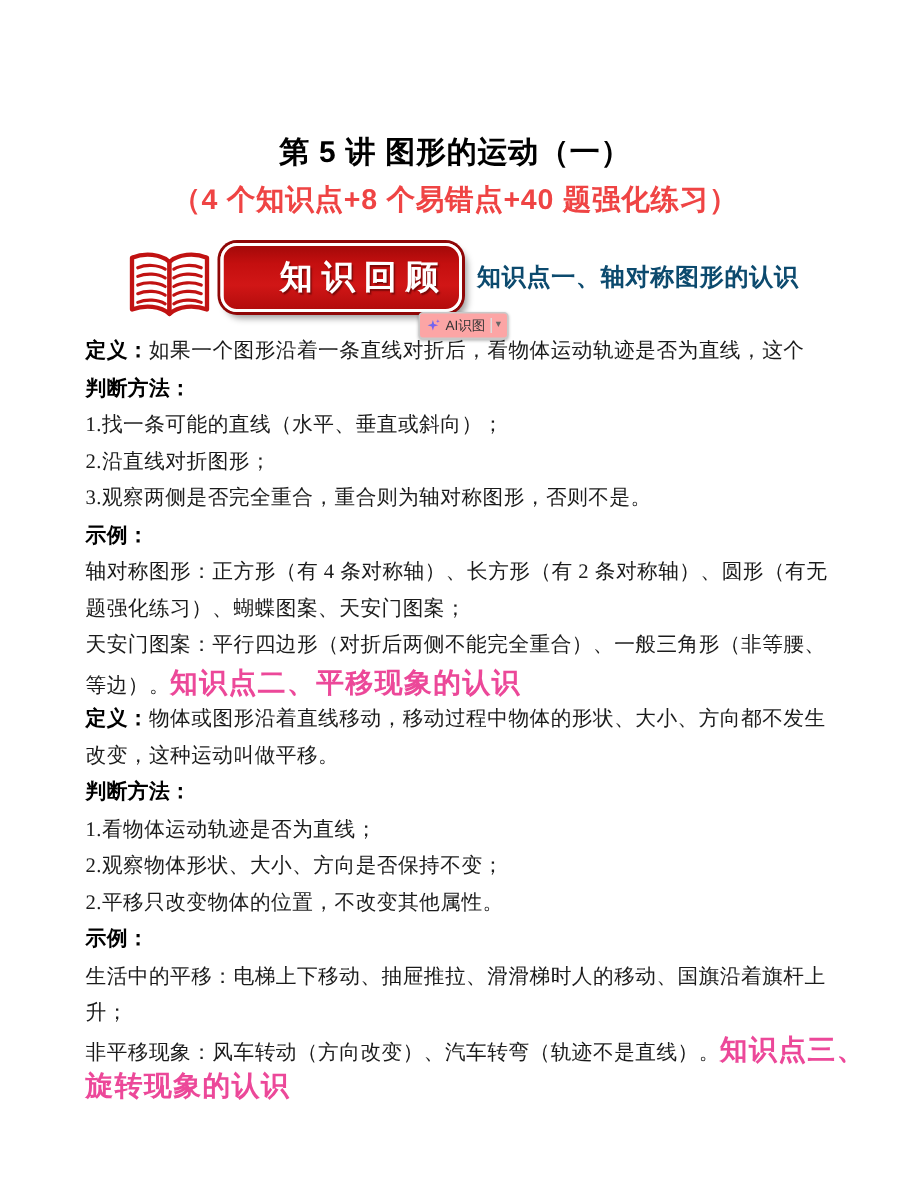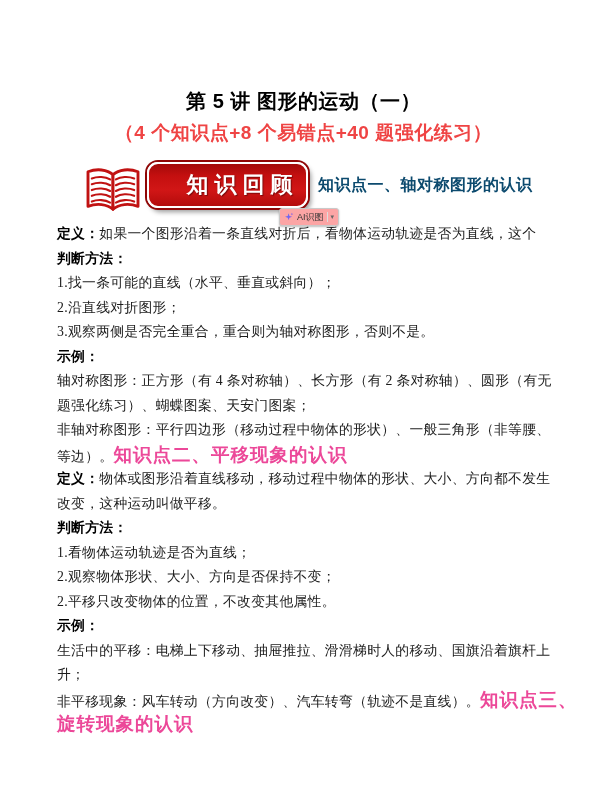--- a/index.html
+++ b/index.html
@@ -116,21 +116,21 @@
 
   <div class="content">
       <div class="tline"><span class="bold">定义：</span><span>如果一个图形沿着一条直线对折后，看物体运动轨迹是否为直线，这个</span></div>
       <div class="tline"><span class="bold">判断方法：</span></div>
       <div class="tline"><span>1.找一条可能的直线（水平、垂直或斜向）；</span></div>
       <div class="tline"><span>2.沿直线对折图形；</span></div>
       <div class="tline"><span>3.观察两侧是否完全重合，重合则为轴对称图形，否则不是。</span></div>
       <div class="tline"><span class="bold">示例：</span></div>
       <div class="tline"><span>轴对称图形：正方形（有 4 条对称轴）、长方形（有 2 条对称轴）、圆形（有无</span></div>
       <div class="tline"><span>题强化练习）、蝴蝶图案、天安门图案；</span></div>
-      <div class="tline"><span>非轴对称图形：平行四边形（移动过程中物体的形状）、一般三角形（非等腰、</span></div>
+      <div class="tline"><span>天安门图案：平行四边形（对折后两侧不能完全重合）、一般三角形（非等腰、</span></div>
       <div class="tline"><span>等边）。</span><span class="big">知识点二、平移现象的认识</span></div>
       <div class="tline"><span class="bold">定义：</span><span>物体或图形沿着直线移动，移动过程中物体的形状、大小、方向都不发生</span></div>
       <div class="tline"><span>改变，这种运动叫做平移。</span></div>
       <div class="tline"><span class="bold">判断方法：</span></div>
       <div class="tline"><span>1.看物体运动轨迹是否为直线；</span></div>
       <div class="tline"><span>2.观察物体形状、大小、方向是否保持不变；</span></div>
       <div class="tline"><span>2.平移只改变物体的位置，不改变其他属性。</span></div>
       <div class="tline"><span class="bold">示例：</span></div>
       <div class="tline"><span>生活中的平移：电梯上下移动、抽屉推拉、滑滑梯时人的移动、国旗沿着旗杆上</span></div>
       <div class="tline"><span>升；</span></div>

